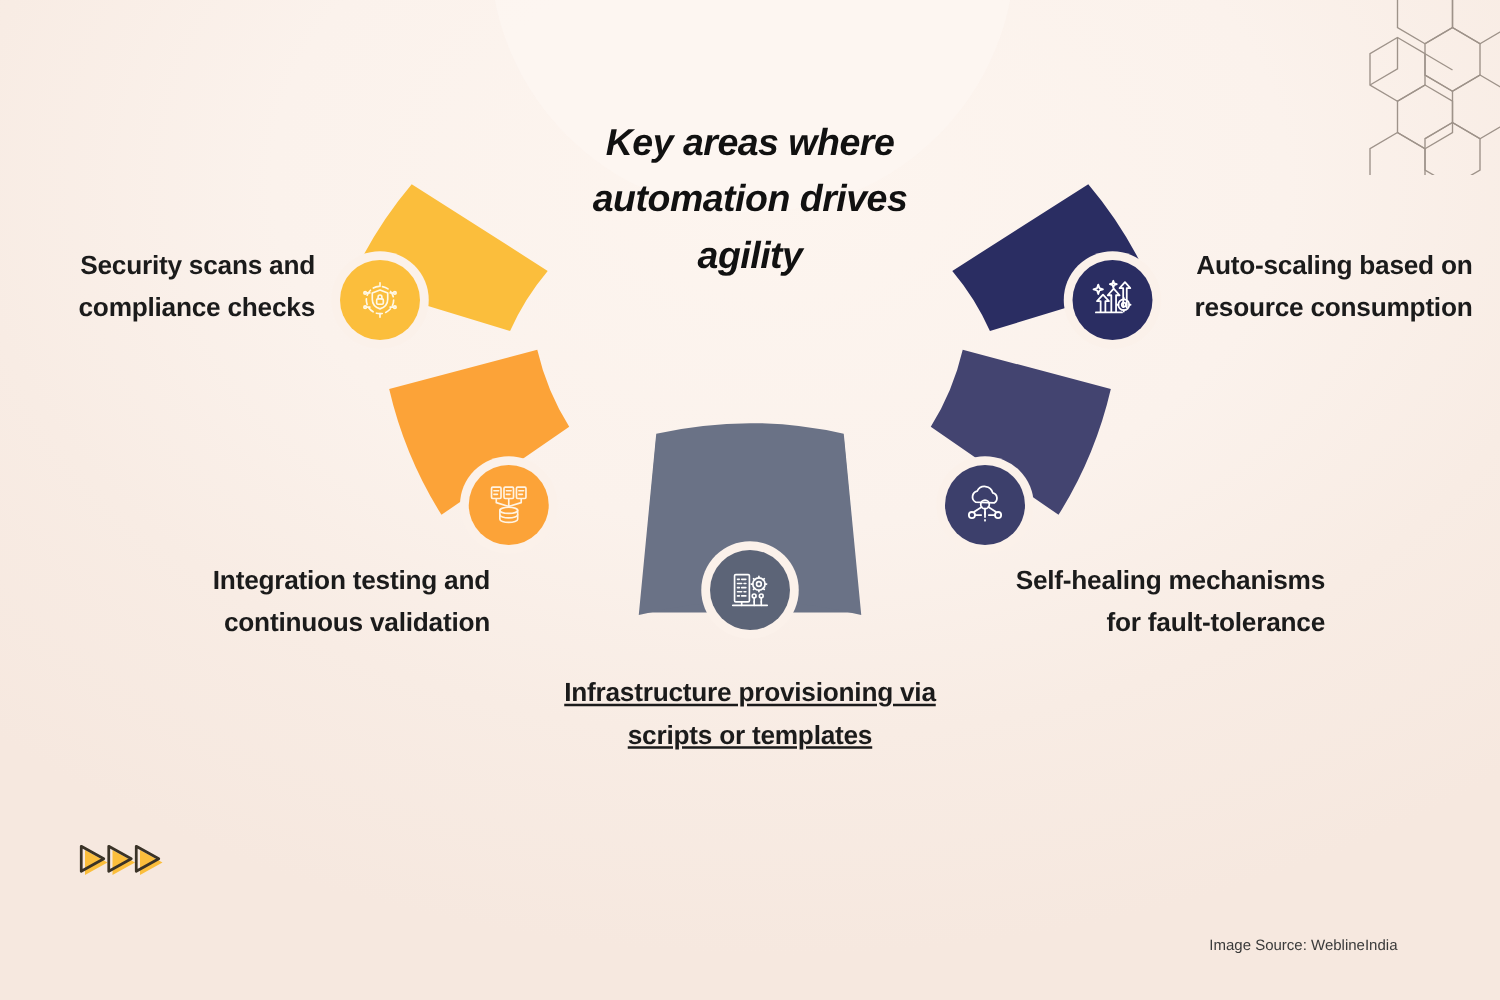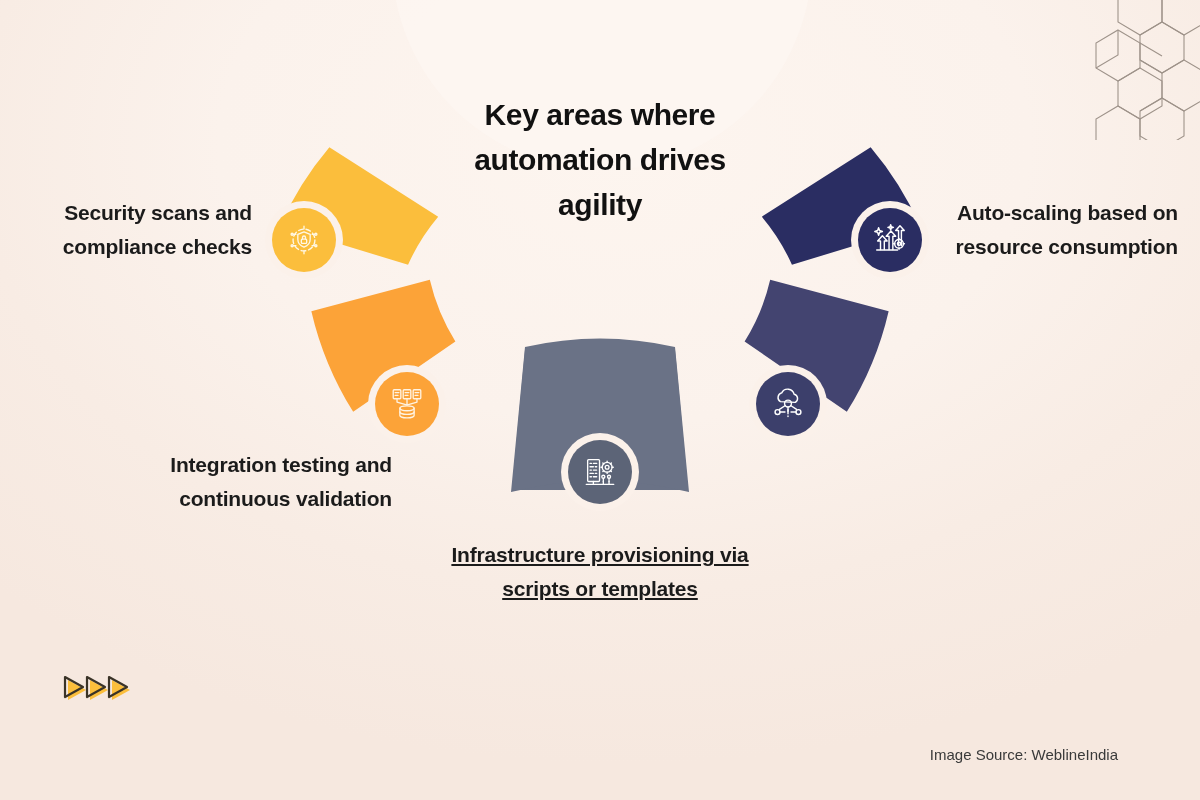--- a/index.html
+++ b/index.html
@@ -36,32 +36,32 @@
     line-height:34px;
     color:#1b1b1b;
     letter-spacing:-.2px;
   }
   .label.r{text-align:right;}
   .label.l{text-align:right;}
   .label.c{text-align:center;}
   #title{
     position:absolute;left:430px;top:92px;width:340px;
     text-align:center;font-weight:bold;font-size:30px;line-height:45px;
-    color:#111111;letter-spacing:-.4px;
+    color:#111111;letter-spacing:-.4px;font-style:italic;
   }
   #lbl-security{left:48px;top:196px;width:204px;}
   #lbl-integration{left:150px;top:448px;width:242px;}
   #lbl-infra{left:450px;top:538px;width:300px;text-decoration:underline;}
   #lbl-selfheal{left:810px;top:448px;width:250px;}
   #lbl-autoscale{left:948px;top:196px;width:230px;}
   
   #arrows{position:absolute;left:62px;top:672px;width:82px;height:36px;}
   #source{
     position:absolute;right:82px;bottom:37px;
-    font-size:15px;color:#3a3a3a;font-weight:normal;white-space:nowrap;
+    font-size:12px;color:#3a3a3a;font-weight:normal;white-space:nowrap;
   }
 </style>
 </head>
 <body>
 
 <div id="stage">
 
   <div class="halo"></div>
 
   <svg class="deco" viewBox="0 0 150 140">
@@ -172,20 +172,21 @@
       <path d="M7 10 l1 -3 l1 3 l3 1 l-3 1 l-1 3 l-1 -3 l-3 -1 Z"></path>
       <path d="M20 6 l.7 -2.2 l.7 2.2 l2.2 .7 l-2.2 .7 l-.7 2.2 l-.7 -2.2 l-2.2 -.7 Z"></path>
     </svg>
   </div>
 
   <div id="title">Key areas where automation drives agility</div>
 
   <div class="label r" id="lbl-security">Security scans and compliance checks</div>
   <div class="label r" id="lbl-integration">Integration testing and continuous validation</div>
   <div class="label c" id="lbl-infra">Infrastructure provisioning via scripts or templates</div>
+  <div class="label l" id="lbl-selfheal">Self-healing mechanisms for fault-tolerance</div>
   <div class="label l" id="lbl-autoscale">Auto-scaling based on resource consumption</div>
 
   <svg id="arrows" viewBox="0 0 82 36">
     <g fill="#fbbe3c">
         <path d="M6 8 l18 10 l-18 10 Z"></path>
         <path d="M28 8 l18 10 l-18 10 Z"></path>
         <path d="M50 8 l18 10 l-18 10 Z"></path>
       </g>
     <g fill="none" stroke="#3a3327" stroke-width="2.2" stroke-linejoin="round">
       <path d="M3 5 l18 10 l-18 10 Z"></path>

